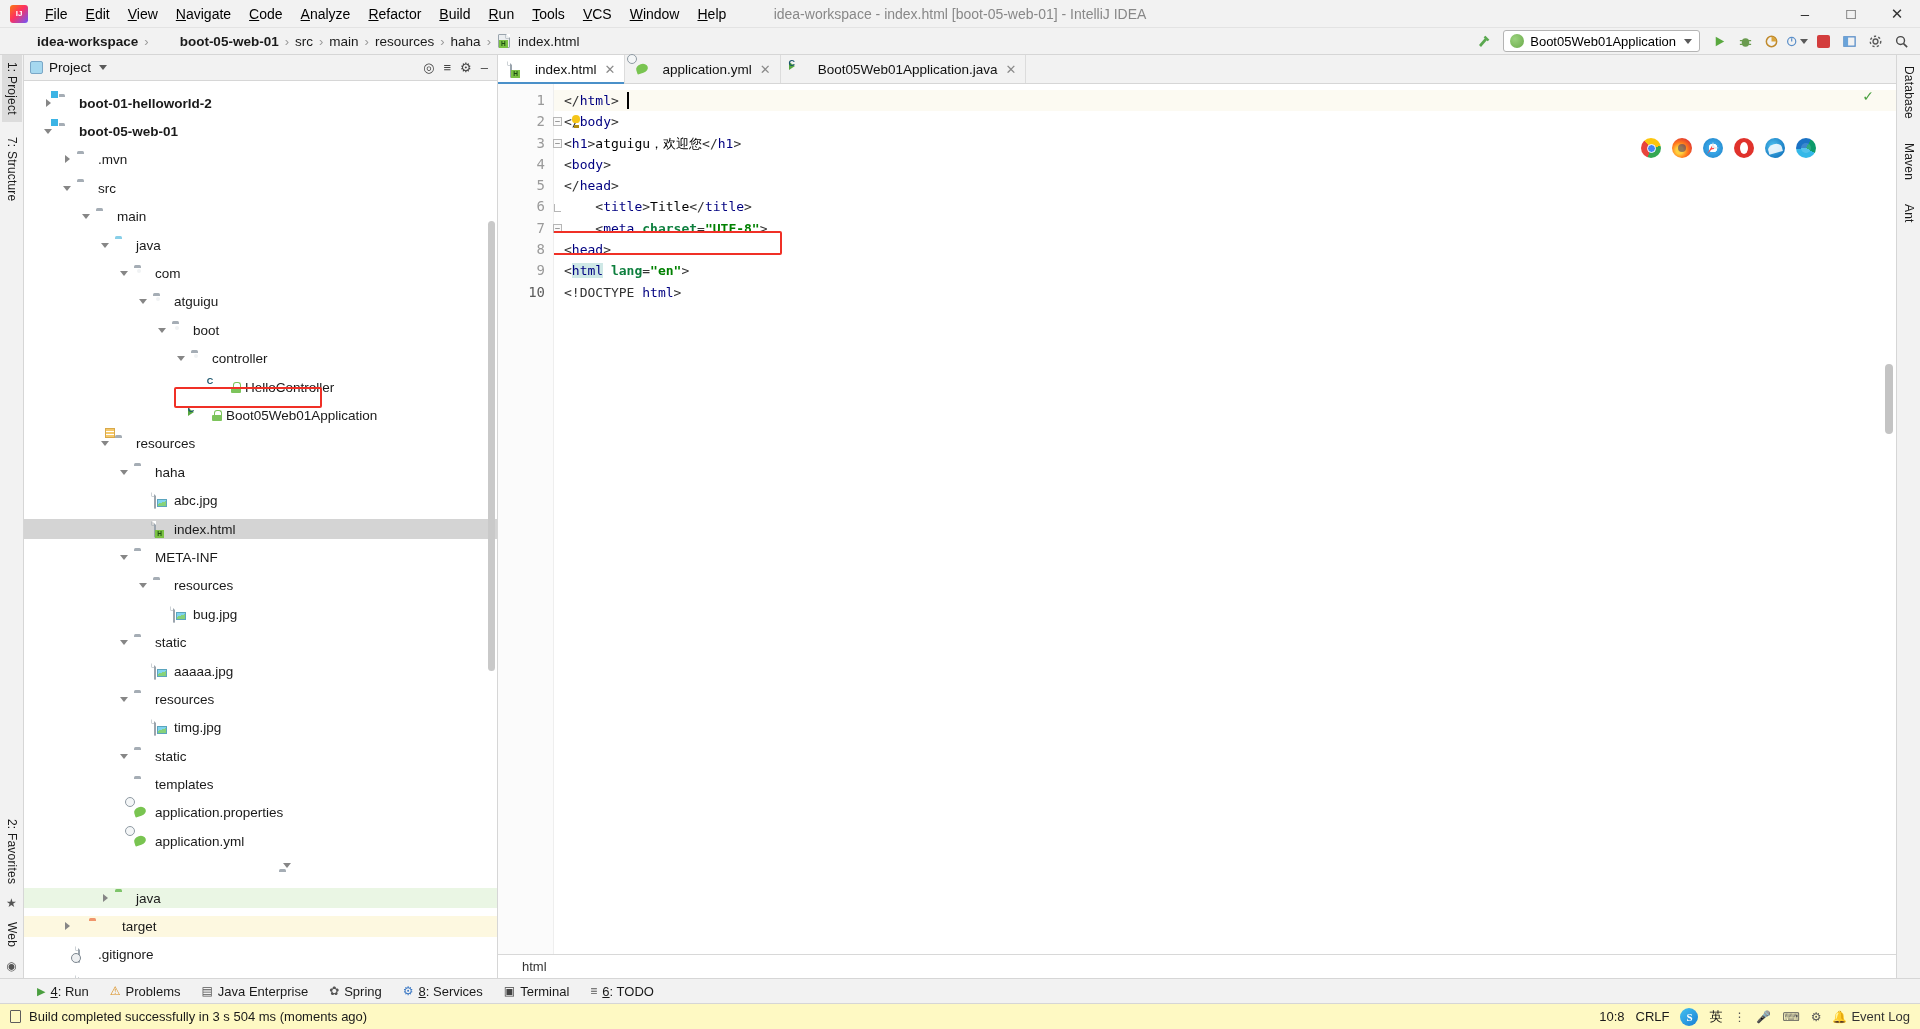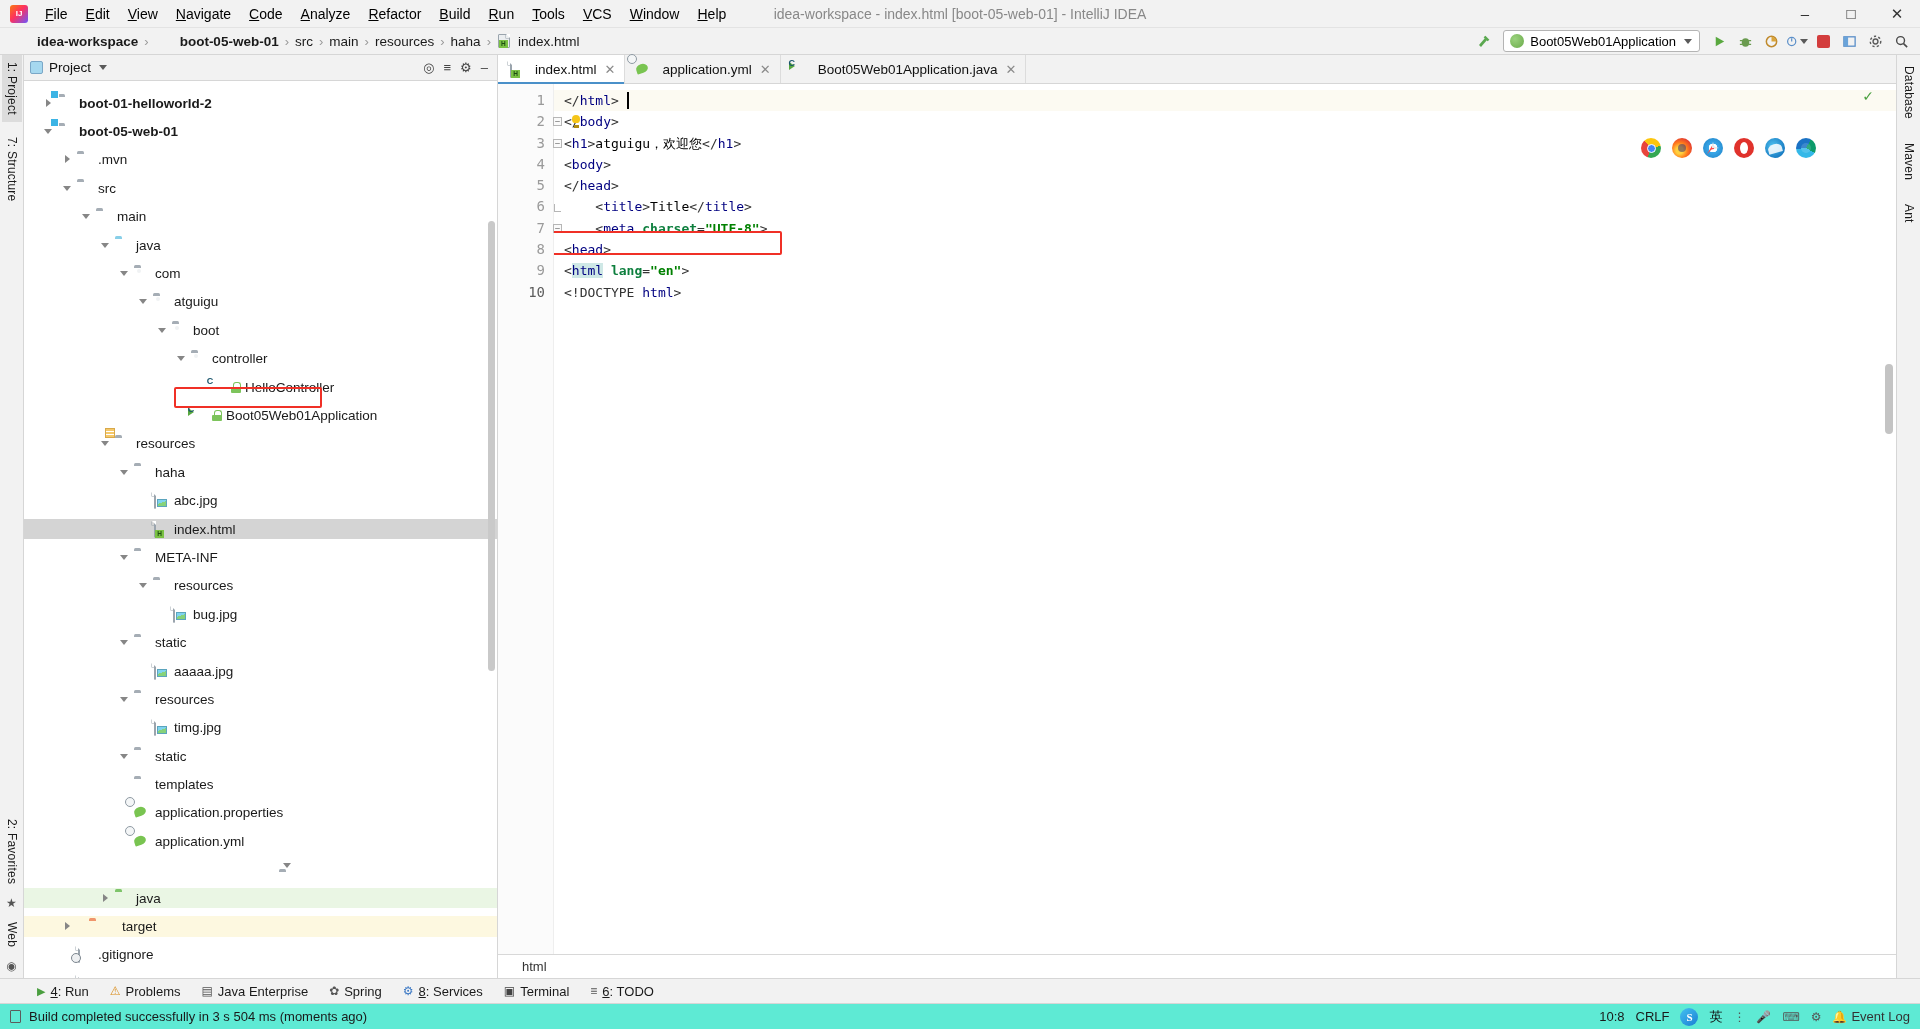--- a/index.html
+++ b/index.html
@@ -343,21 +343,21 @@
   }
   .twbtn u { text-decoration: underline; }
   .ico-run { color: #4a9e3f; font-size: 11px; }
   .ico-warn { color: #d98b18; font-size: 12px; }
   .ico-srv { color: #3b78c4; font-size: 12px; }
   .ico-term { color: #444; font-size: 12px; }
   .ico-todo { color: #555; font-size: 12px; }
 
   
   .statusbar {
-    height: 26px; background: #5eead4; border-top: 1px solid #d6d6d6;
+    height: 26px; background: #fef9c3; border-top: 1px solid #d6d6d6;
     display: flex; align-items: center; padding: 0 6px 0 10px; font-size: 13px; color: #1a1a1a; flex: none;
   }
   .sb-left { display: flex; align-items: center; gap: 8px; }
   .sb-right { margin-left: auto; display: flex; align-items: center; gap: 11px; padding-right: 4px; }
   .sb-doc { width: 11px; height: 13px; border: 1.5px solid #5c5c5c; border-radius: 1px; }
   .ime-s {
     width: 18px; height: 18px; border-radius: 50%;
     background: linear-gradient(140deg,#44c1f0,#1a7fd4); position: relative;
   }
   .ime-s::after {

